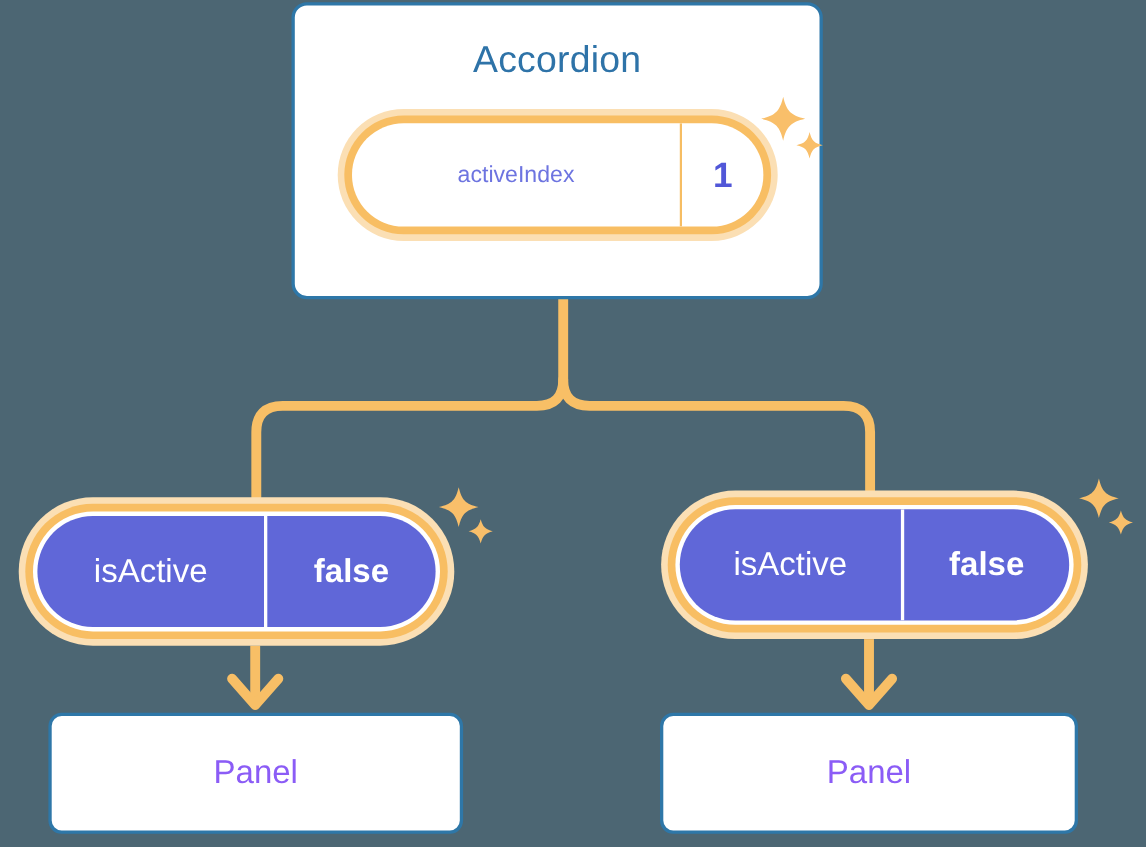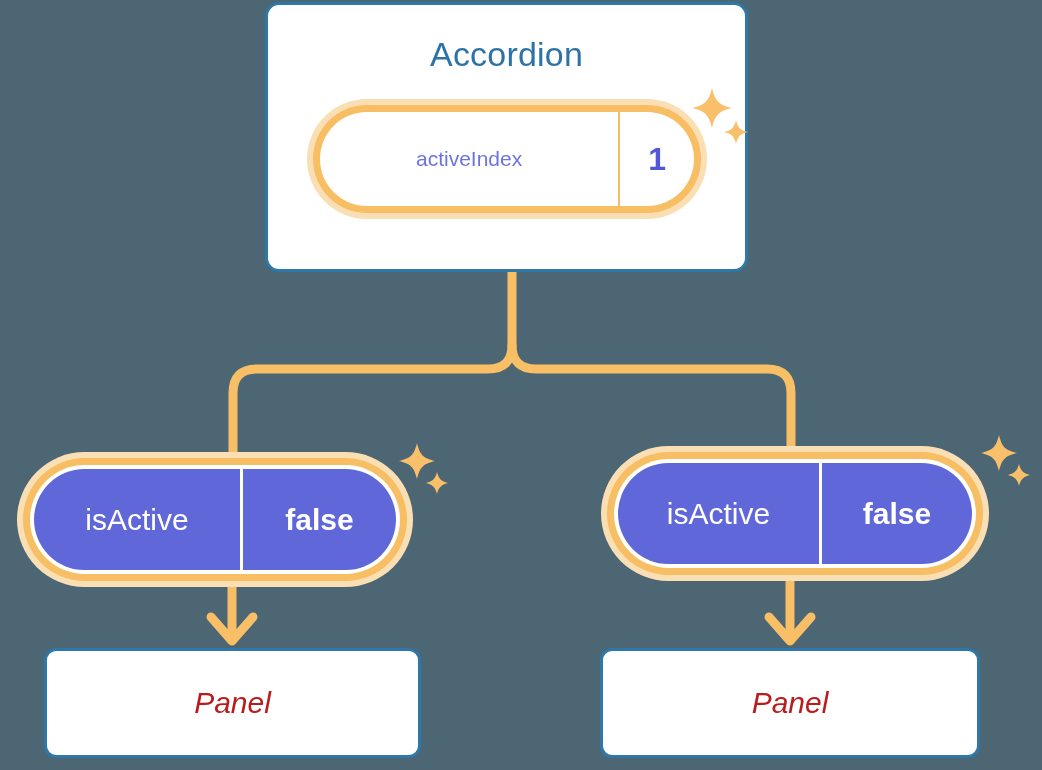--- a/index.html
+++ b/index.html
@@ -166,23 +166,22 @@
   
   .panel {
     position: absolute;
     box-sizing: border-box;
     background: #ffffff;
     border: 3px solid #2e77a8;
     border-radius: 12px;
     display: flex;
     align-items: center;
     justify-content: center;
-    color: #b91c1c;
+    color: #8b5cf6;
     font-size: 30px;
-    font-style: italic;
   }
   #panel-left {
     left: 44px;
     top: 648px;
     width: 377px;
     height: 110px;
   }
   #panel-right {
     left: 600px;
     top: 648px;

